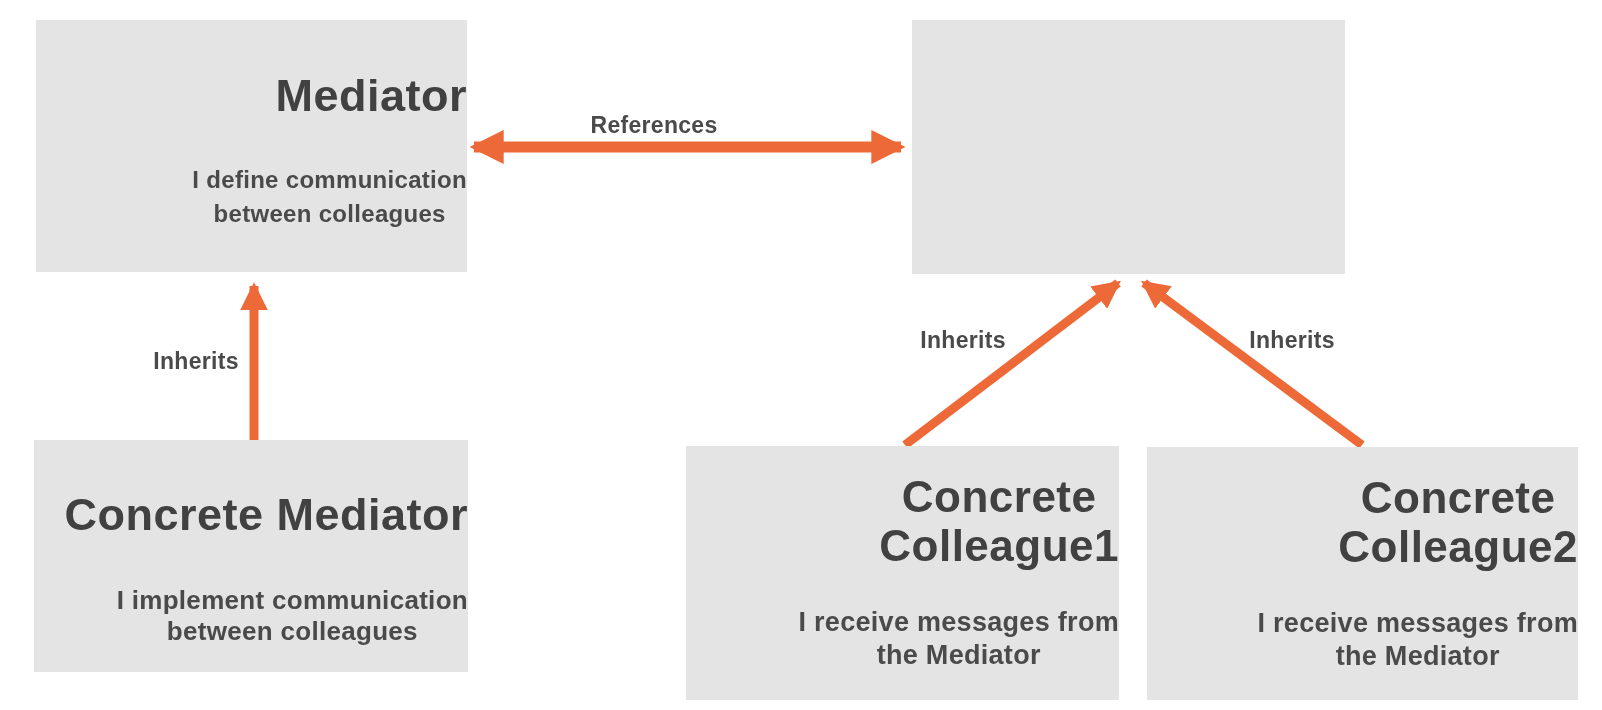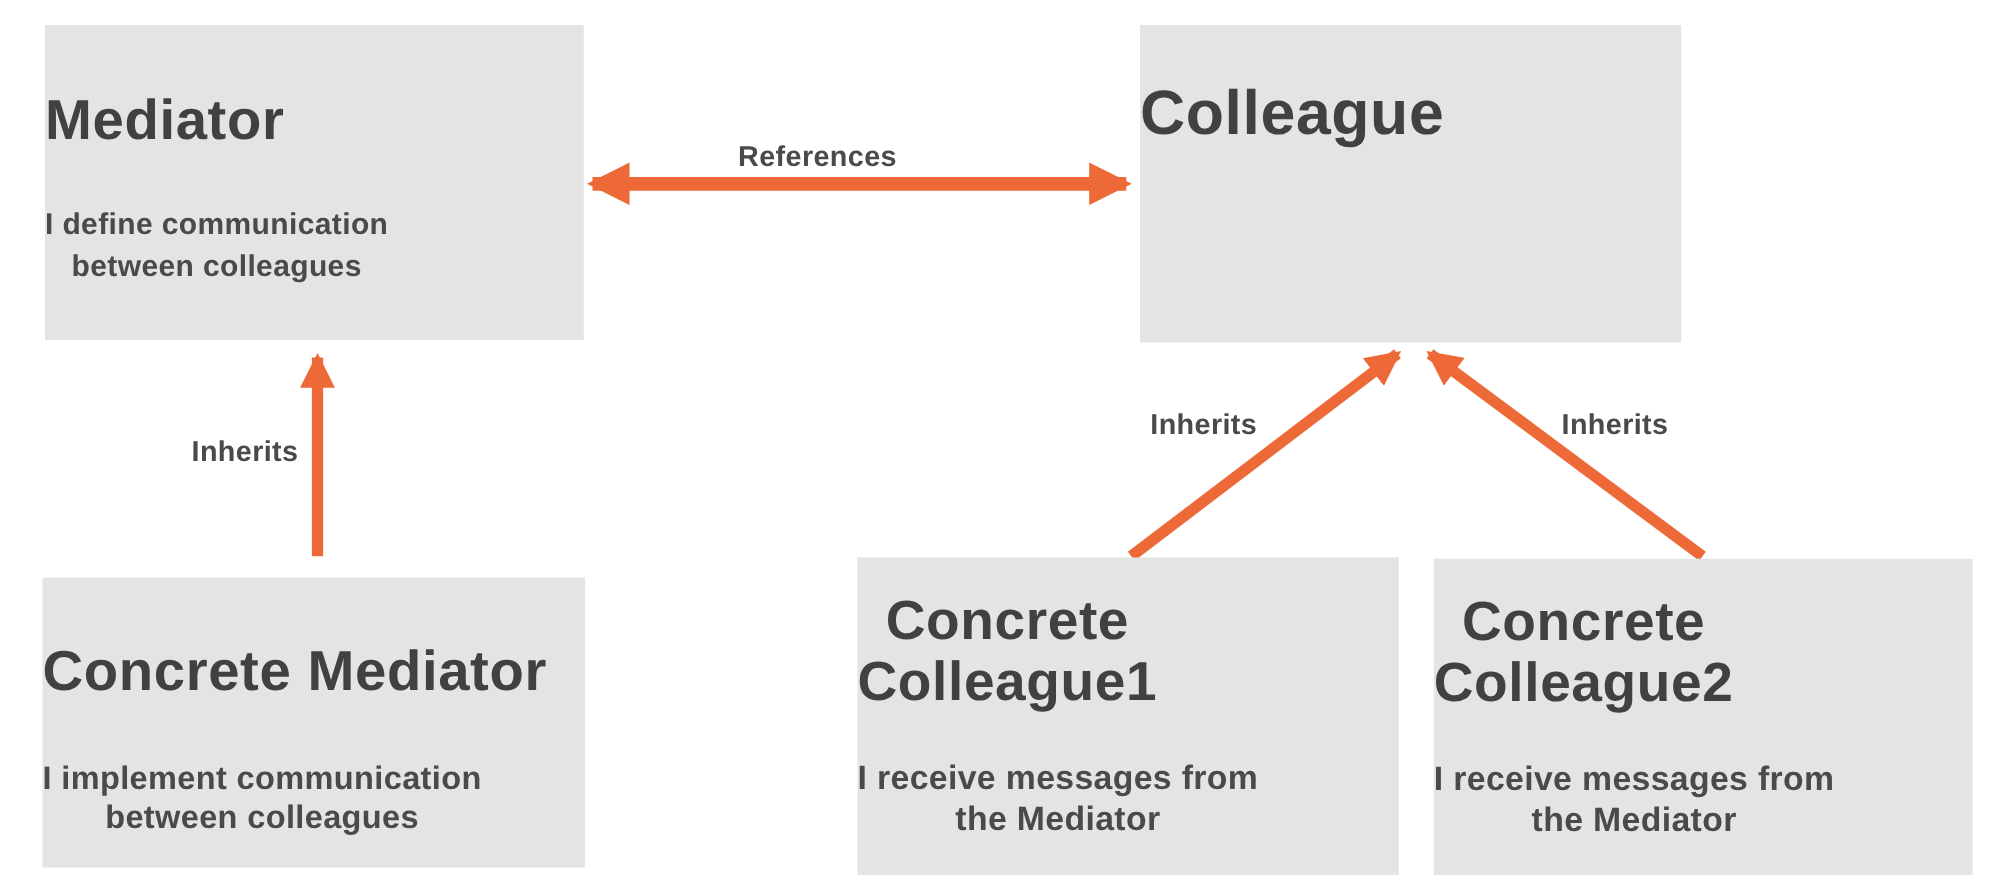--- a/index.html
+++ b/index.html
@@ -28,21 +28,21 @@
     pointer-events: none;
   }
   .arrows-layer line { stroke: var(--arrow); }
   .arrow-head-fill { fill: var(--arrow); }
 
   .box {
     position: absolute;
     background: var(--box-bg);
     display: flex;
     flex-direction: column;
-    align-items: flex-start;
+    align-items: flex-end;
     text-align: center;
   }
   .box-title {
     font-weight: bold;
     color: var(--title-text);
     white-space: pre-line;
     letter-spacing: 0.5px;
   }
   .box-desc {
     font-weight: bold;
@@ -52,21 +52,21 @@
   }
 
   .b-mediator          { left: 36px;   top: 20px;  width: 431px; height: 252px; }
   .b-mediator .box-title { font-size: 45px; line-height: 52px; margin-top: 50px; }
   .b-mediator .box-desc  { font-size: 24px; line-height: 34px; margin-top: 41px; }
 
   .b-colleague         { left: 912px;  top: 20px;  width: 433px; height: 254px; }
   .b-colleague .box-title { font-size: 50px; line-height: 56px; margin-top: 42px; }
   .b-colleague .box-desc  { font-size: 29px; line-height: 35px; margin-top: 34px; }
 
-  .b-concrete-mediator { left: 34px;   top: 462px; width: 434px; height: 232px; }
+  .b-concrete-mediator { left: 34px;   top: 440px; width: 434px; height: 232px; }
   .b-concrete-mediator .box-title { font-size: 45px; line-height: 52px; margin-top: 49px; }
   .b-concrete-mediator .box-desc  { font-size: 26px; line-height: 31px; margin-top: 44px; }
 
   .b-concrete-colleague1 { left: 686px;  top: 446px; width: 433px; height: 254px; }
   .b-concrete-colleague2 { left: 1147px; top: 447px; width: 431px; height: 253px; }
   .b-concrete-colleague1 .box-title,
   .b-concrete-colleague2 .box-title { font-size: 44px; line-height: 49px; margin-top: 26px; }
   .b-concrete-colleague1 .box-desc,
   .b-concrete-colleague2 .box-desc  { font-size: 27px; line-height: 33px; margin-top: 36px; }
 
@@ -101,21 +101,20 @@
     <line x1="1362" y1="445" x2="1144" y2="283" stroke-width="9" marker-end="url(#head)"></line>
   </svg>
 
   <div class="box b-mediator">
     <div class="box-title">Mediator</div>
     <div class="box-desc">I define communication
 between colleagues</div>
   </div>
 
   <div class="box b-colleague">
-    <div class="box-title">Colleague</div>
   </div>
 
   <div class="box b-concrete-mediator">
     <div class="box-title">Concrete Mediator</div>
     <div class="box-desc">I implement communication
 between colleagues</div>
   </div>
 
   <div class="box b-concrete-colleague1">
     <div class="box-title">Concrete

